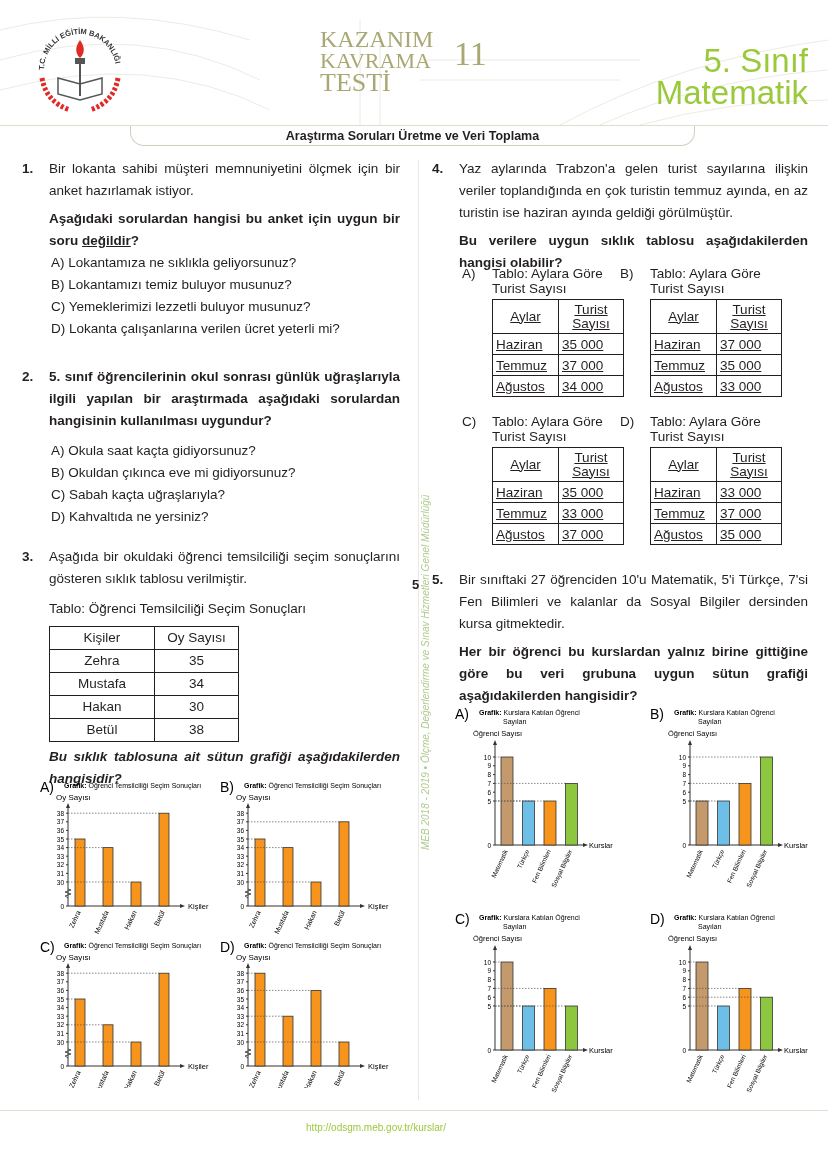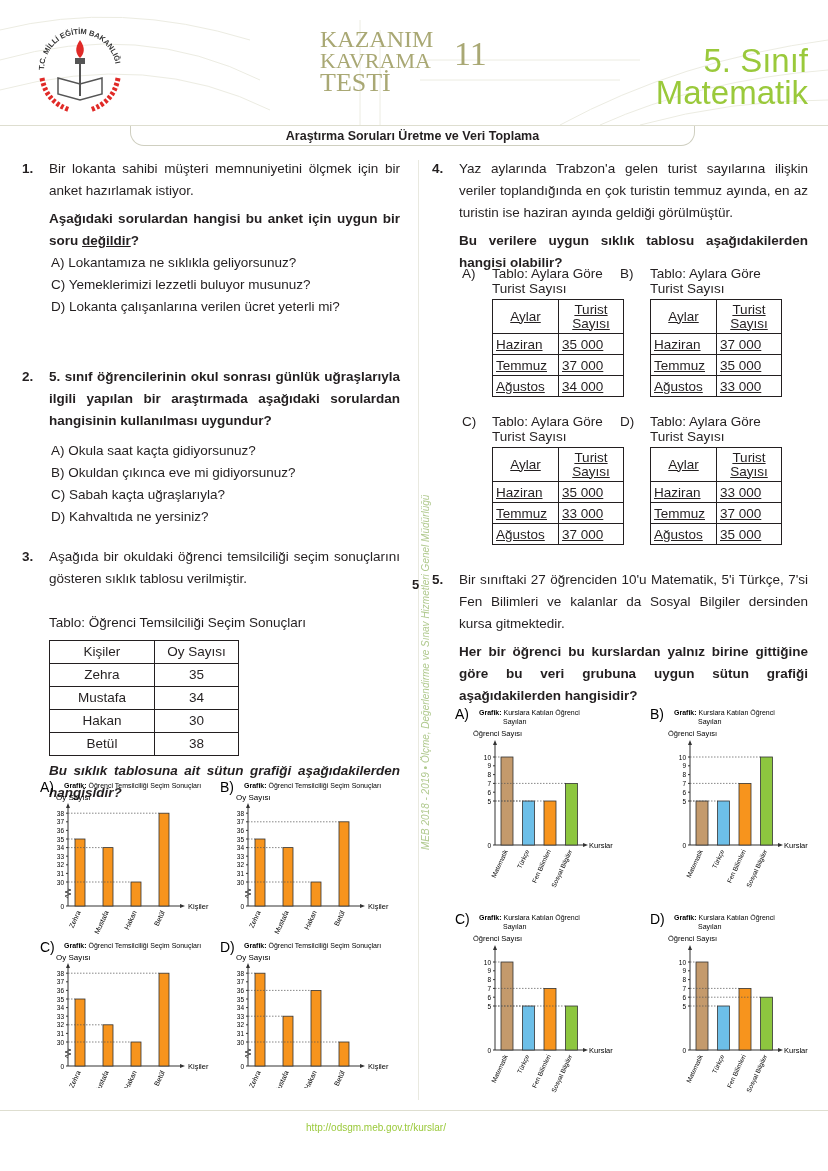--- a/index.html
+++ b/index.html
@@ -95,20 +95,21 @@
   <div class="divider"></div>
   <div class="side-text">MEB 2018 - 2019  •  Ölçme, Değerlendirme ve Sınav Hizmetleri Genel Müdürlüğü</div>
   <div class="page-num">5</div>
 
   <div class="q" style="left:22px; top:158px; width:378px;">
     <span class="n">1.</span>
     <div class="body">
       <p>Bir lokanta sahibi müşteri memnuniyetini ölçmek için bir anket hazırlamak istiyor.</p>
       <p class="bold" style="margin-top:6px;"><span>Aşağıdaki sorulardan hangisi bu anket için uygun bir soru </span><span class="u">değildir</span><span>?</span></p>
       <div class="opt">A) Lokantamıza ne sıklıkla geliyorsunuz?</div>
+      <div class="opt">B) Lokantamızı temiz buluyor musunuz?</div>
       <div class="opt">C) Yemeklerimizi lezzetli buluyor musunuz?</div>
       <div class="opt">D) Lokanta çalışanlarına verilen ücret yeterli mi?</div>
     </div>
   </div>
 
   <div class="q" style="left:22px; top:366px; width:378px;">
     <span class="n">2.</span>
     <div class="body">
       <p class="bold">5. sınıf öğrencilerinin okul sonrası günlük uğraşlarıyla ilgili yapılan bir araştırmada aşağıdaki sorulardan hangisinin kullanılması uygundur?</p>
       <div style="height:8px"></div>
@@ -116,21 +117,21 @@
       <div class="opt">B) Okuldan çıkınca eve mi gidiyorsunuz?</div>
       <div class="opt">C) Sabah kaçta uğraşlarıyla?</div>
       <div class="opt">D) Kahvaltıda ne yersiniz?</div>
     </div>
   </div>
 
   <div class="q" style="left:22px; top:546px; width:378px;">
     <span class="n">3.</span>
     <div class="body">
       <p>Aşağıda bir okuldaki öğrenci temsilciliği seçim sonuçlarını gösteren sıklık tablosu verilmiştir.</p>
-      <p style="margin-top:22px;">Tablo: Öğrenci Temsilciliği Seçim Sonuçları</p>
+      <p style="margin-top:8px;">Tablo: Öğrenci Temsilciliği Seçim Sonuçları</p>
       <table class="freq" style="margin-top:6px; width:190px;">
         <tbody>
             <tr>
               <th style="width:105px">Kişiler</th>
               <th>Oy Sayısı</th>
             </tr>
         <tr>
               <td>Zehra</td>
               <td>35</td>
             </tr>

